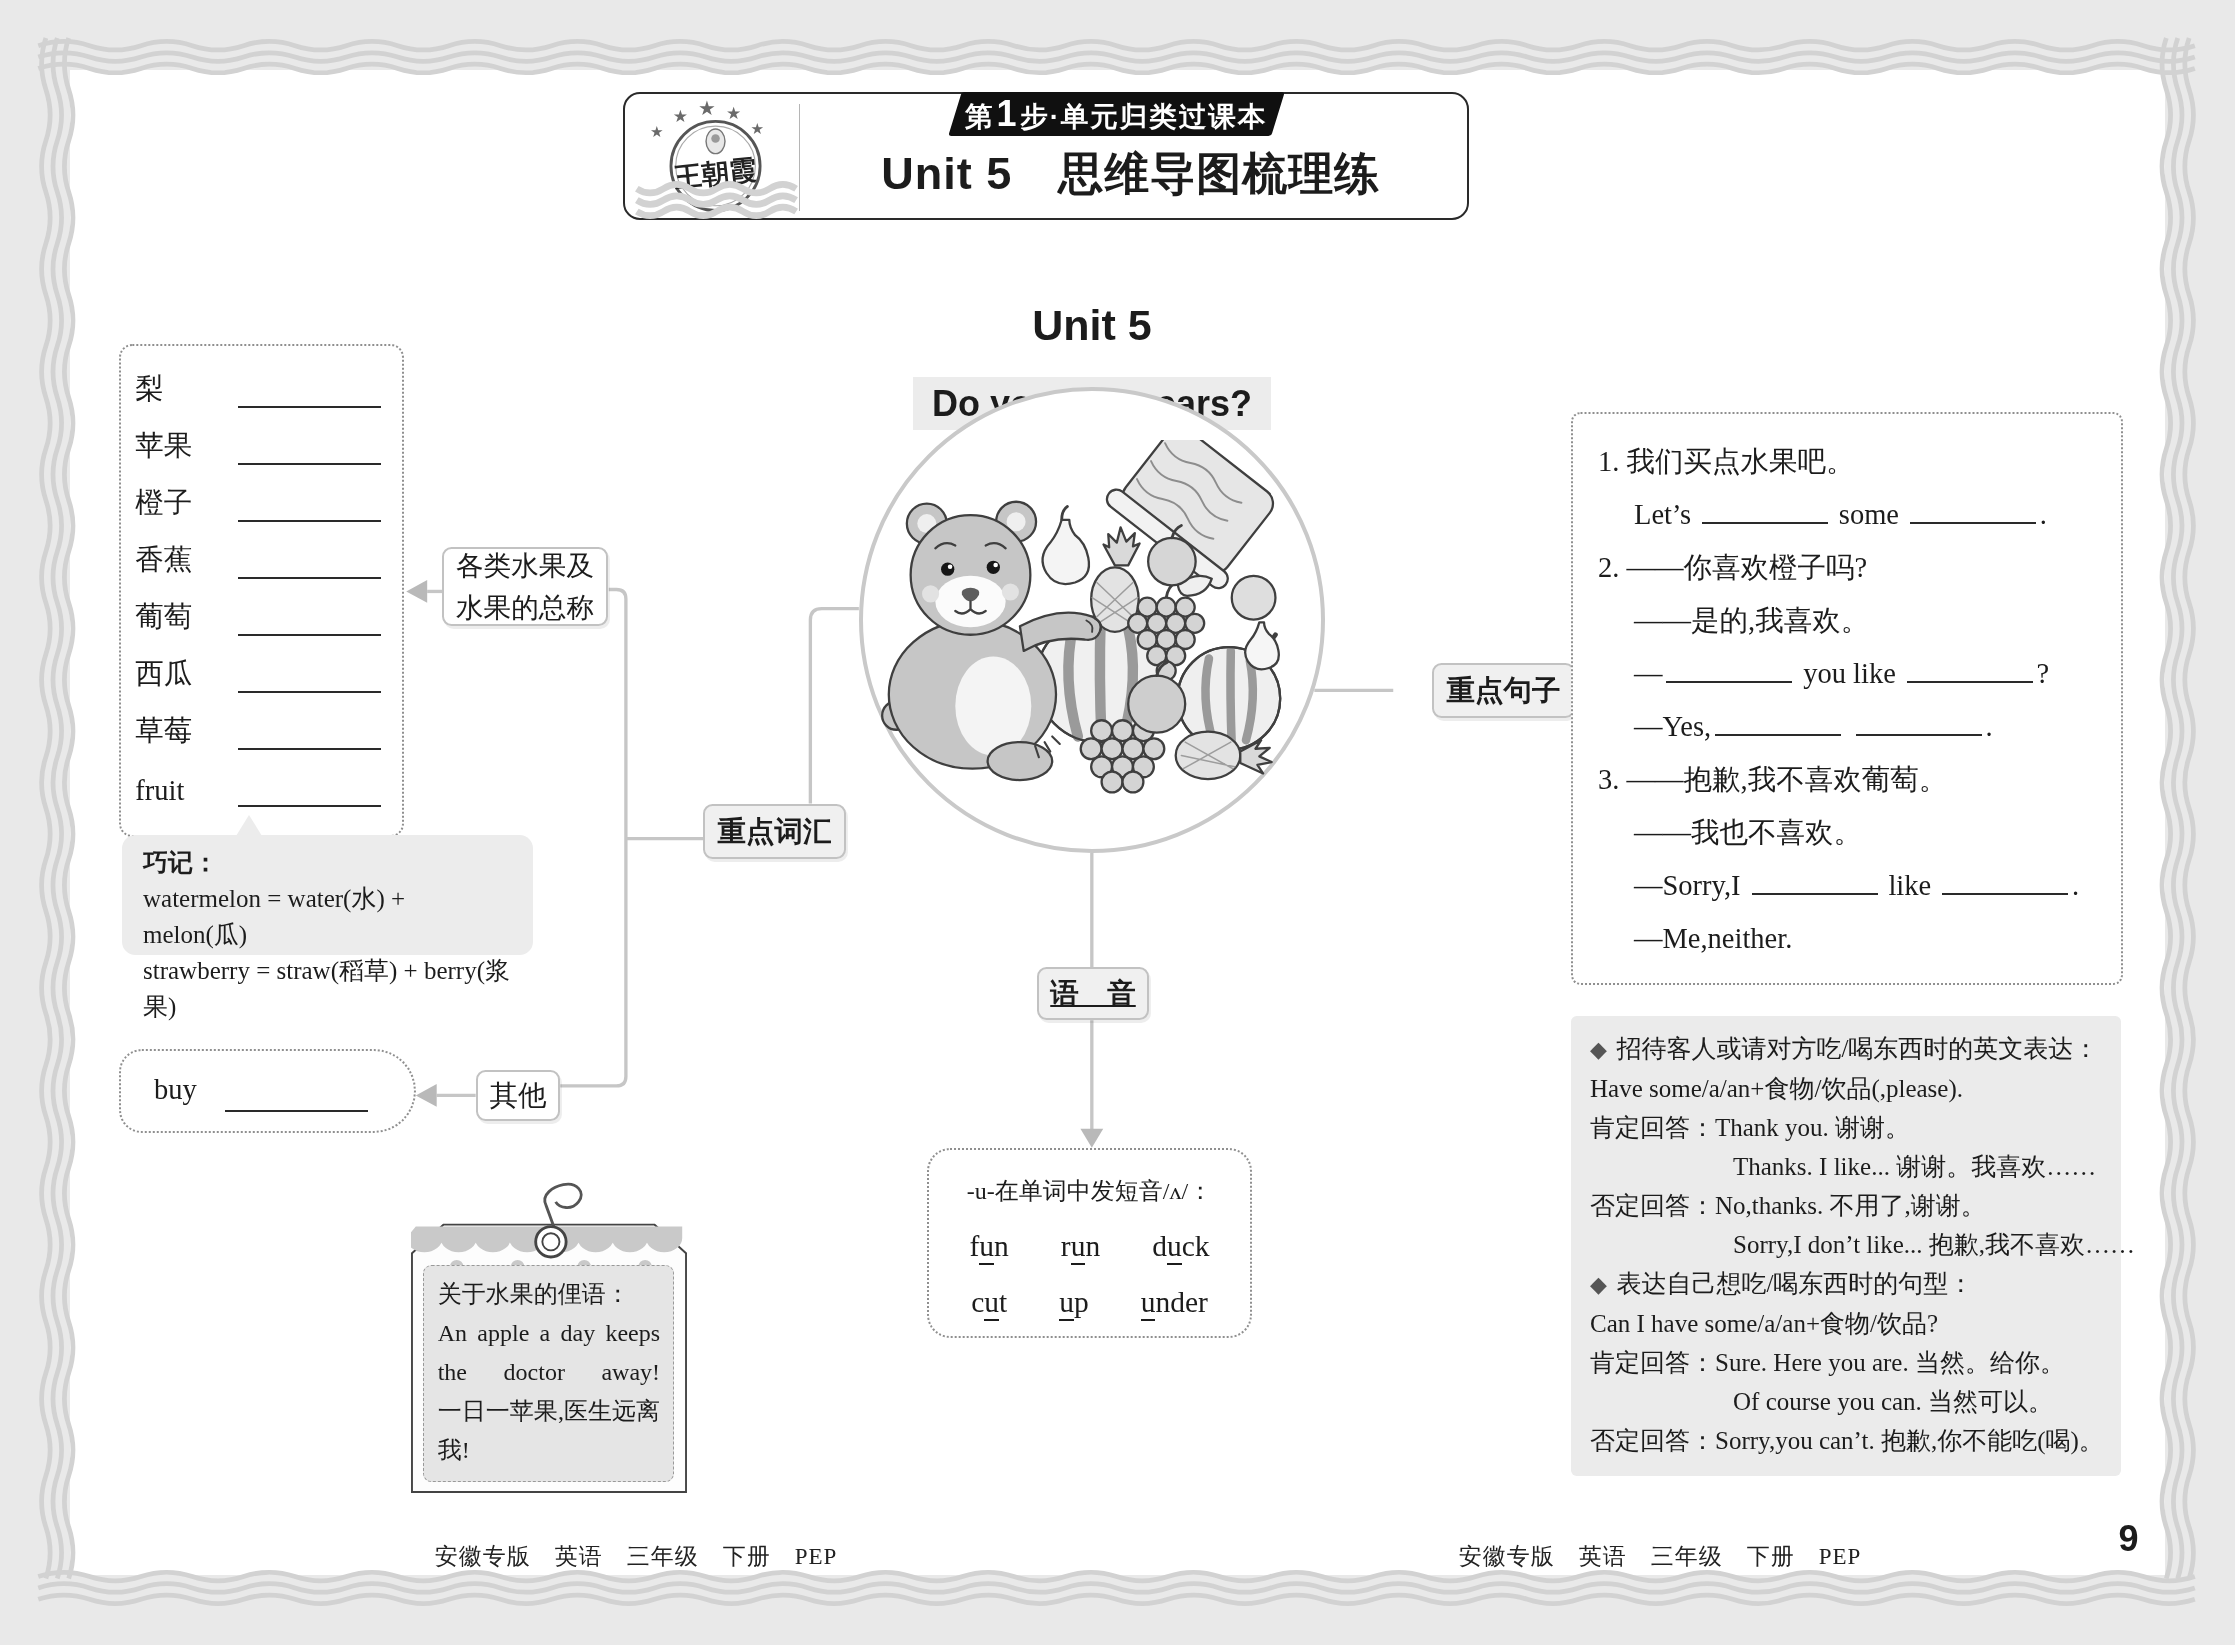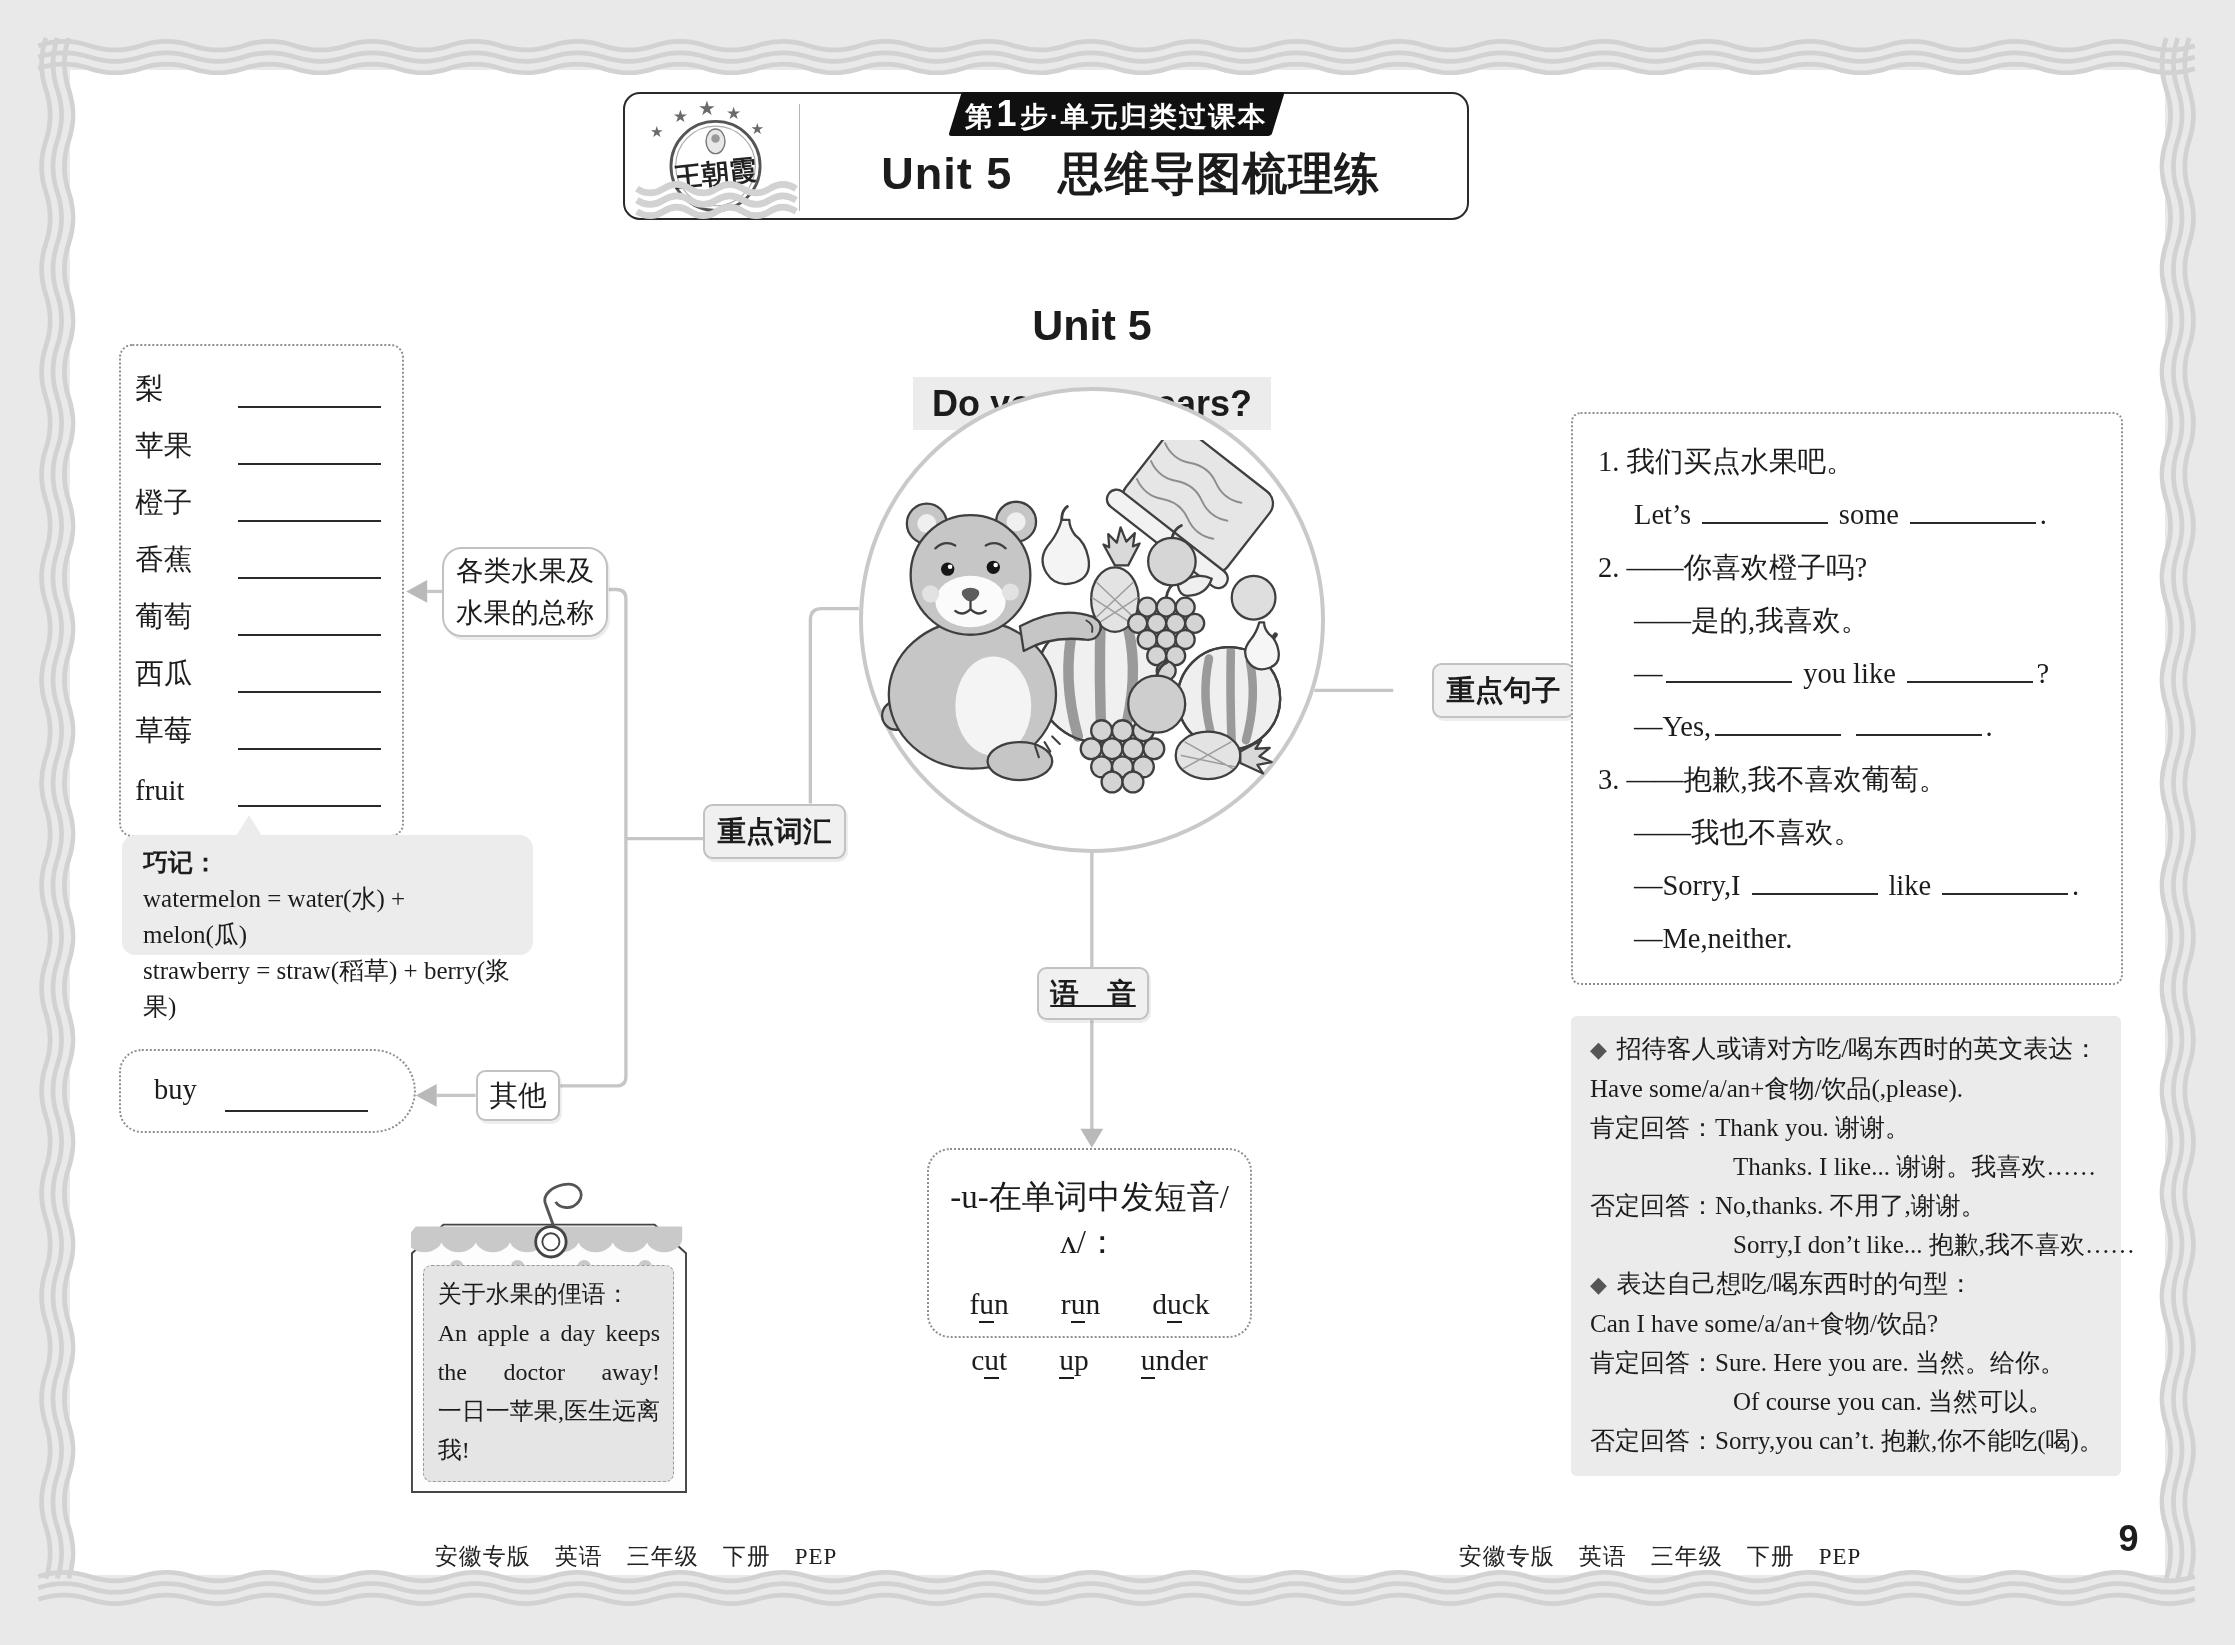--- a/index.html
+++ b/index.html
@@ -32,21 +32,21 @@
 
   
   .node { position:absolute; border:2.9px solid #c2c2c2; background:#fff; border-radius:9.5px;
           display:flex; align-items:center; justify-content:center; text-align:center;
           box-shadow:1.9px 2.9px 0 rgba(0,0,0,0.07); font-size:28.5px; color:#1c1c1c; }
   .node.gray { background:#f0f0f0; font-weight:bold; }
   .node-vocab    { left:703px; top:804px; width:143px; height:55px; }
   .node-sent     { left:1393px; top:663px; width:143px; height:55px;margin-left:39px; }
   .node-phon     { left:1037px; top:967px; width:112px; height:53px;text-decoration:underline; }
   .node-other    { left:476px; top:1070px; width:84px; height:51px; }
-  .node-category { left:442px; top:547px; width:166px; height:90px; flex-direction:column; font-size:27.6px; line-height:42px;border-radius:20px; }
+  .node-category { left:442px; top:547px; width:166px; height:79px; flex-direction:column; font-size:27.6px; line-height:42px; }
 
   
   .dotted { position:absolute; border:2.4px dotted #8f8f8f; border-radius:13.3px; background:#fff; }
   .word-panel { left:119px; top:344px; width:285px; height:493px; padding:17px 11.4px 0 14.3px; }
   .wl-row { display:flex; align-items:flex-end; height:57px; padding-bottom:12.4px; }
   .wl-label { font-size:28.5px; }
   .wl-blank { margin-left:auto; margin-right:9.5px; width:143px; border-bottom:2.4px solid #2a2a2a; height:3.8px; }
   .buy-panel { left:119px; top:1049px; width:297px; height:84px; border-radius:25px 46px 46px 25px;text-align:center; }
   .buy-row { display:flex; align-items:flex-end; padding:23px 0 0 33px; }
   .buy-label { font-size:28.5px; }
@@ -61,21 +61,21 @@
   .mem-line { line-height:36px; }
 
   
   .sent-panel { left:1571px; top:412px; width:552px; height:573px; border-radius:9.5px; padding:21px 9.5px 0 25px; }
   .s-line { font-size:28.5px; line-height:53px; white-space:nowrap; }
   .s-line.ind { padding-left:36px; }
   .blank { display:inline-block; width:126px; border-bottom:2.4px solid #2a2a2a; height:3.8px; margin:0 3.8px; }
 
   
   .phon-panel { left:927px; top:1148px; width:325px; height:190px; border-radius:23px; text-align:center; padding-top:25px; }
-  .ph-rule { font-size:33px; }
+  .ph-rule { font-size:24px; }
   .ph-row { margin-top:23px; font-size:29.5px; display:flex; justify-content:center; gap:52px; }
   .uu { border-bottom:2.4px solid #1c1c1c; padding-bottom:1px; }
 
   
   .tips-panel { position:absolute; left:1571px; top:1016px; width:550px; height:460px; background:#ebebeb;
                 border-radius:5.7px; padding:13.3px 17px 0 19px; }
   .tip-line { font-size:25px; line-height:39px; white-space:nowrap; }
   .tip-line.ind { padding-left:143px; }
   .diamond { color:#555; font-size:22px; margin-right:9.5px; font-family:"DejaVu Sans",sans-serif; }
 

